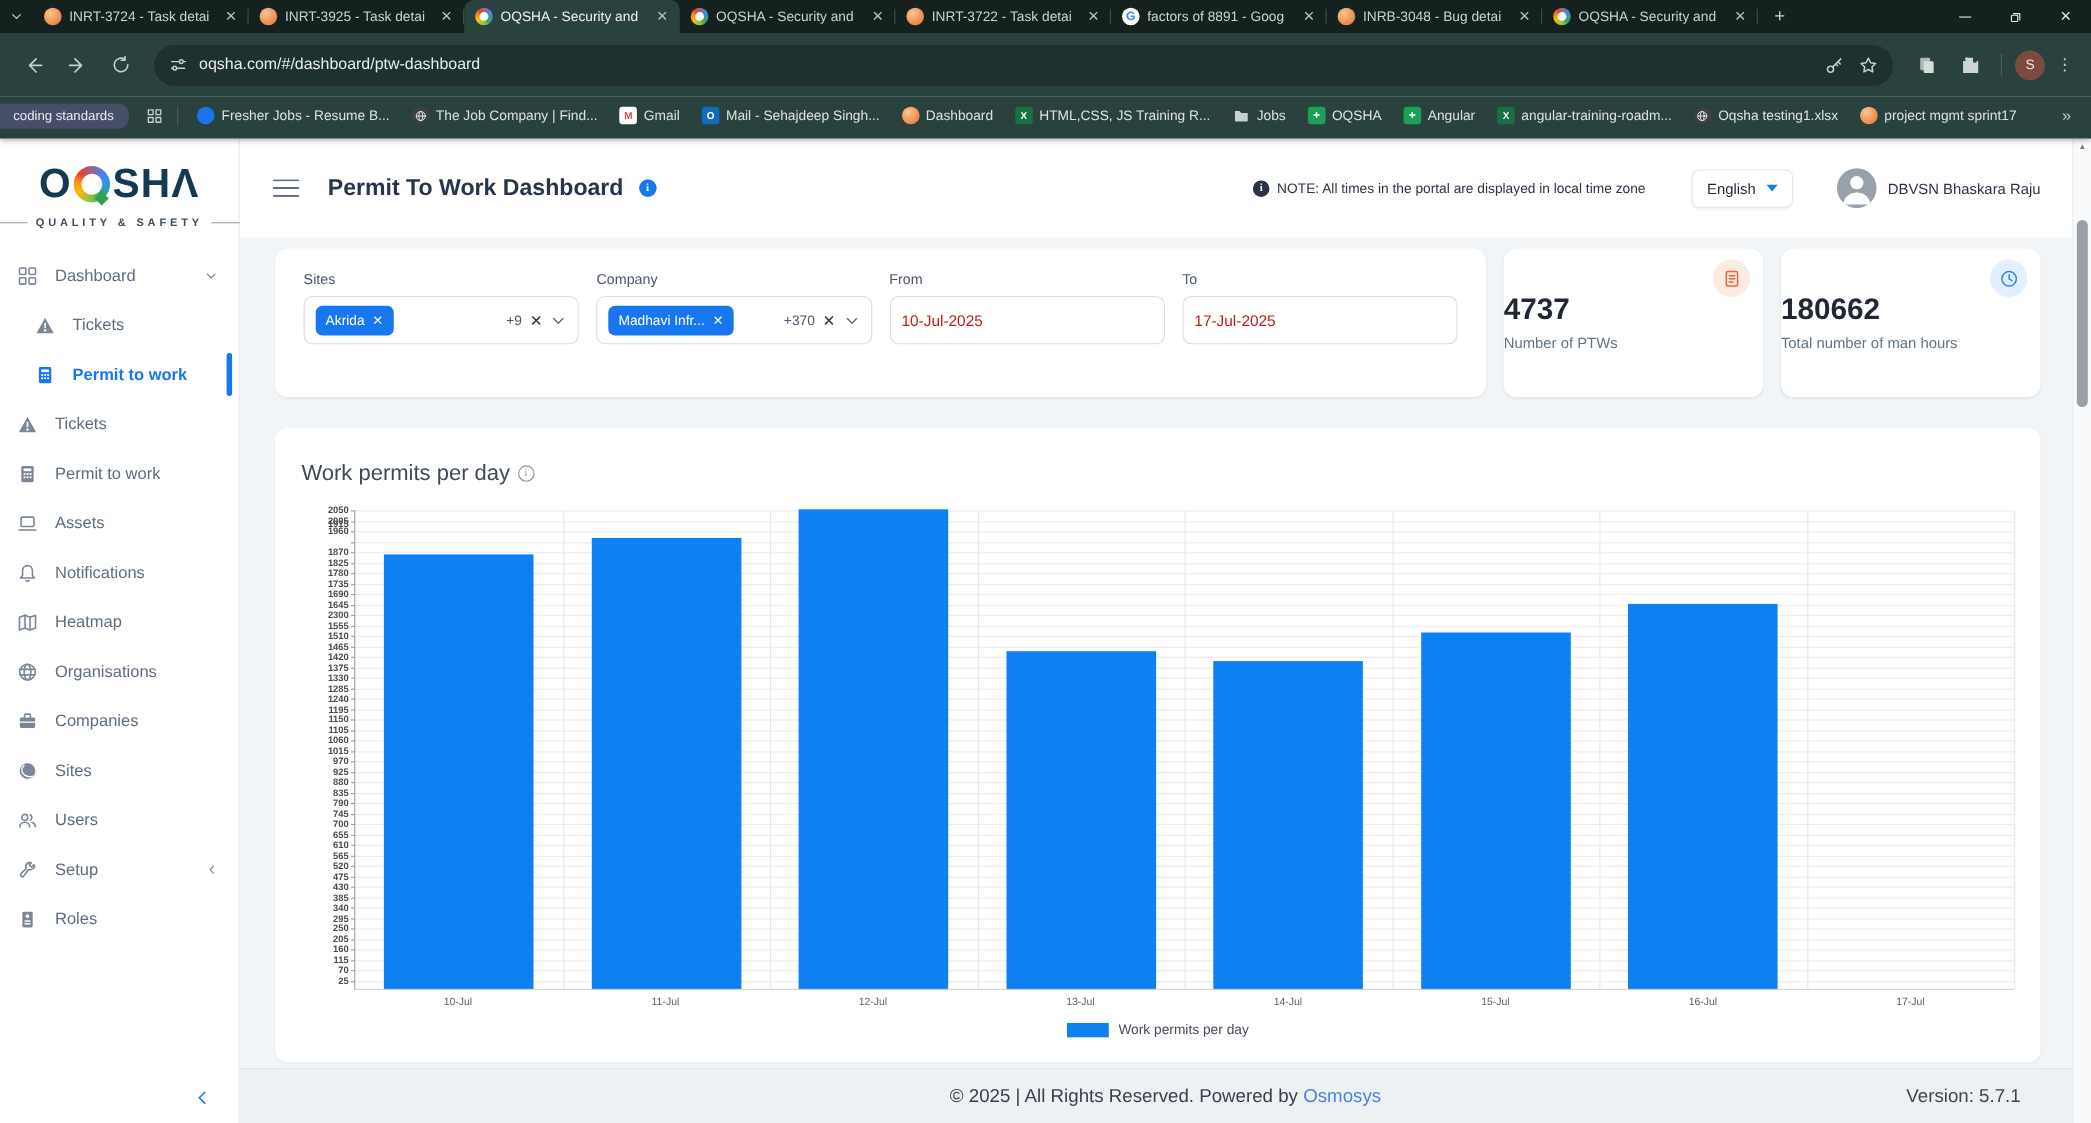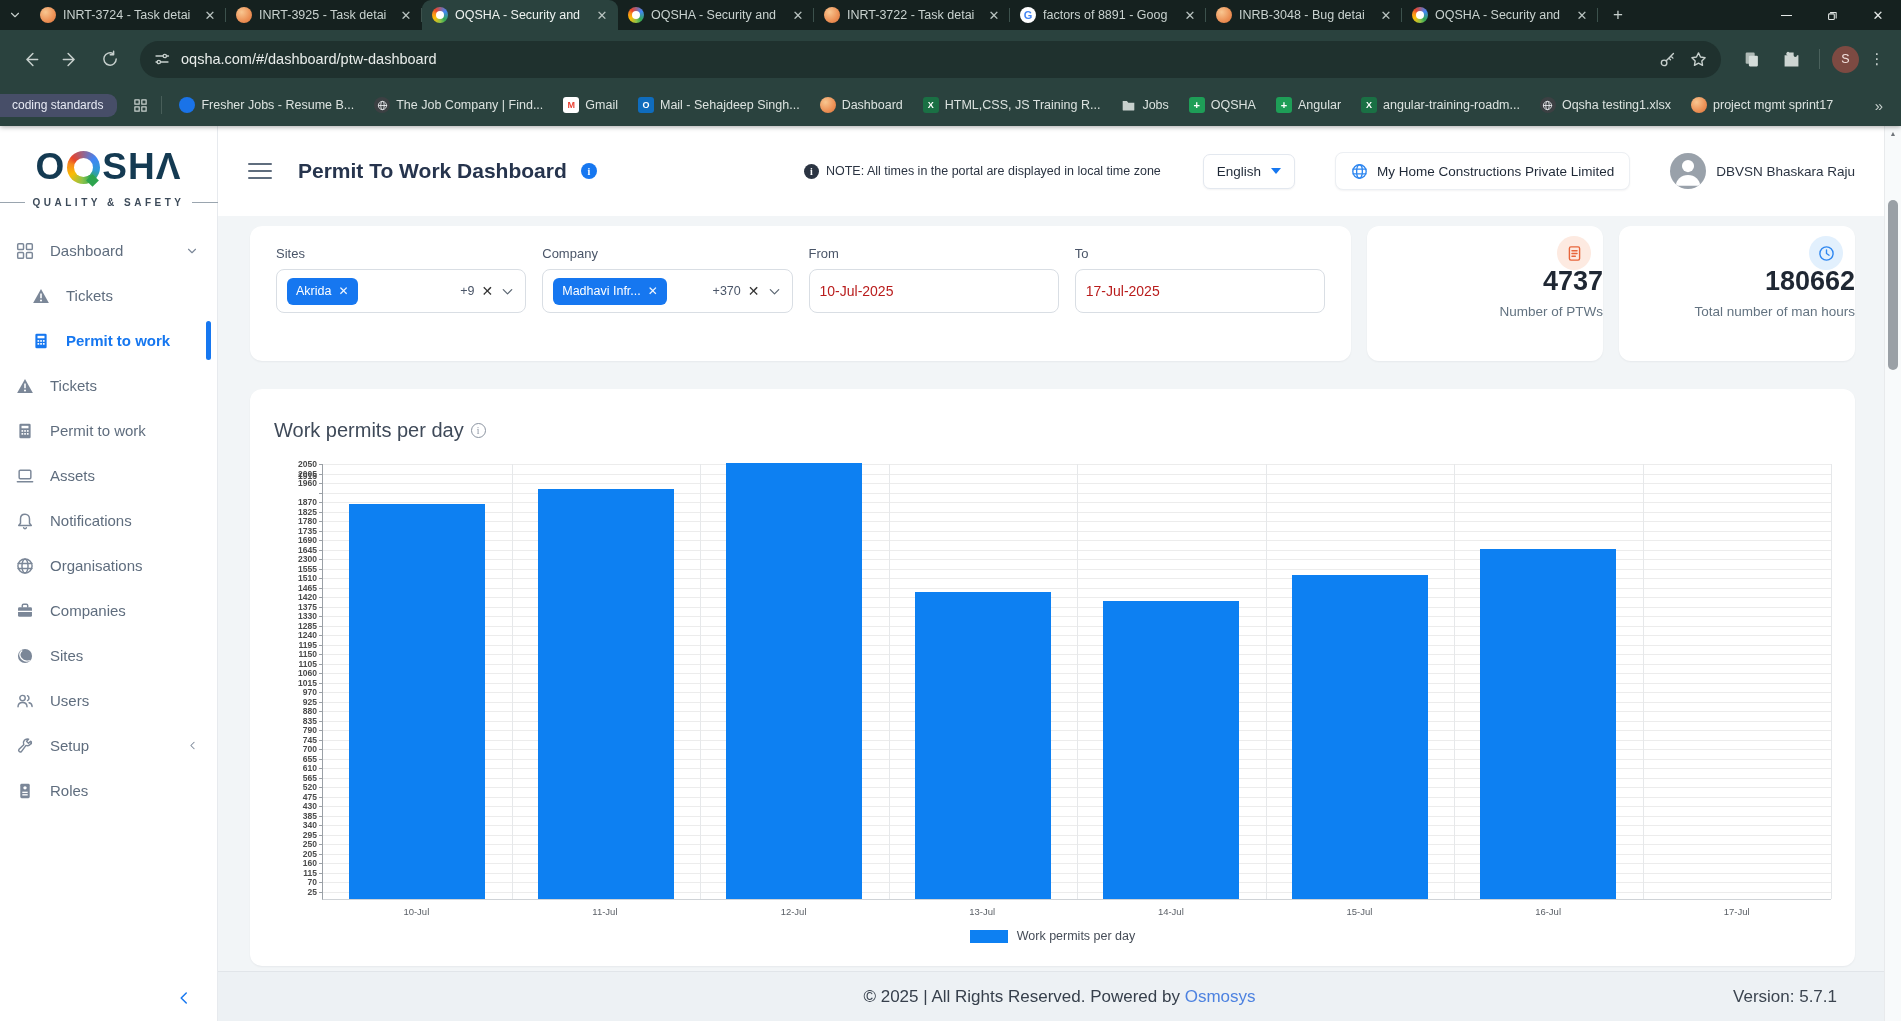--- a/index.html
+++ b/index.html
@@ -103,21 +103,21 @@
   .filter-card{width:1102px;height:135px;background:#fff;border-radius:12px;box-shadow:0 1px 2px rgba(16,24,40,.05);padding:20px 26px;display:grid;grid-template-columns:repeat(4,1fr);gap:16px}
   .f-label{font-size:13px;color:#4a5568;margin-bottom:8px}
   .f-box{height:44px;border:1px solid #d9dee4;border-radius:8px;background:#fff;display:flex;align-items:center;padding:0 10px;gap:7px}
   .chip{background:var(--accent);color:#fff;font-size:12.5px;border-radius:6px;height:27px;display:flex;align-items:center;gap:7px;padding:0 9px;white-space:nowrap}
   .chip .chip-x{font-size:12px;opacity:.95}
   .f-more{margin-left:auto;font-size:12.5px;color:#4a5568}
   .f-clear{color:#333;font-size:14px}
   .f-caret{color:#5b6672}
   .f-date{font-size:14px;color:#b91c1c}
 
-  .stat-card{width:236px;height:135px;background:#fff;border-radius:12px;box-shadow:0 1px 2px rgba(16,24,40,.05);position:relative;text-align:right;padding-top:40px;flex:none}
+  .stat-card{width:236px;height:135px;background:#fff;border-radius:12px;box-shadow:0 1px 2px rgba(16,24,40,.05);position:relative;text-align:left;padding-top:40px;flex:none}
   .stat-ic{position:absolute;top:10px;right:12px;width:34px;height:34px;border-radius:50%;display:flex;align-items:center;justify-content:center}
   .stat-ic.doc{background:#fdeae1;color:#e8663c}
   .stat-ic.clock{background:#e2f0fd;color:#2f87f0}
   .stat-value{font-size:27px;font-weight:700;color:#1f2733}
   .stat-label{font-size:13.5px;color:#637381;margin-top:7px}
 
   .chart-card{margin-top:28px;height:577px;background:#fff;border-radius:12px;box-shadow:0 1px 2px rgba(16,24,40,.05);padding:30px 24px 0}
   .chart-title-row{display:flex;align-items:center;gap:7px}
   .chart-title{font-size:20px;color:#3f4a59}
   .info-ghost{width:15px;height:15px;border:1.3px solid #8a93a0;border-radius:50%;color:#8a93a0;font-size:9.5px;display:flex;align-items:center;justify-content:center;font-family:"Liberation Serif",serif}
@@ -431,20 +431,28 @@
         <div class="nav-row item">
     <svg class="ic n-ic" viewBox="0 0 16 16">
             <path d="M8 2c-2.4 0-4 1.8-4 4.2V10l-1.6 2h11.2L12 10V6.2C12 3.8 10.4 2 8 2Z"></path>
             <path d="M6.8 14a1.3 1.3 0 0 0 2.4 0"></path>
           </svg>
     <span>Notifications</span>
 
   </div>
         <div class="nav-row item">
     <svg class="ic n-ic" viewBox="0 0 16 16">
+            <path d="M1.5 3.6 6 2l4 1.6L14.5 2v10.4L10 14l-4-1.6-4.5 1.6Z"></path>
+            <path d="M6 2v10.4M10 3.6V14"></path>
+          </svg>
+    <span>Heatmap</span>
+
+  </div>
+        <div class="nav-row item">
+    <svg class="ic n-ic" viewBox="0 0 16 16">
             <circle cx="8" cy="8" r="6.3"></circle>
             <ellipse cx="8" cy="8" rx="2.7" ry="6.3"></ellipse>
             <path d="M1.9 5.8h12.2M1.9 10.2h12.2"></path>
           </svg>
     <span>Organisations</span>
 
   </div>
         <div class="nav-row item">
     <svg class="ic n-ic" viewBox="0 0 16 16">
             <rect x="1.8" y="4.6" width="12.4" height="8.6" rx="1.2" fill="currentColor" stroke="none"></rect>
@@ -511,28 +519,20 @@
         </div>
       <div class="page-title">Permit To Work Dashboard</div>
       <div class="info-dot">i</div>
       <div class="note">
         <span class="info-dot">i</span>
         <span>NOTE: All times in the portal are displayed in local time zone</span>
       </div>
       <div class="lang-btn">
         <span>English</span>
         <span class="caret-down"></span>
-      </div>
-      <div class="company-btn">
-        <svg class="ic n-ic" viewBox="0 0 16 16">
-            <circle cx="8" cy="8" r="6.3"></circle>
-            <ellipse cx="8" cy="8" rx="2.7" ry="6.3"></ellipse>
-            <path d="M1.9 5.8h12.2M1.9 10.2h12.2"></path>
-          </svg>
-        <span>My Home Constructions Private Limited</span>
       </div>
       <div class="user-wrap">
         <div class="avatar-user">
           <svg width="36" height="36" viewBox="0 0 16 16">
               <circle cx="8" cy="5.8" r="2.7" fill="#fff"></circle>
               <path d="M2.6 14.6a5.4 4.8 0 0 1 10.8 0Z" fill="#fff"></path>
             </svg>
         </div>
         <span class="user-name">DBVSN Bhaskara Raju</span>
       </div>

